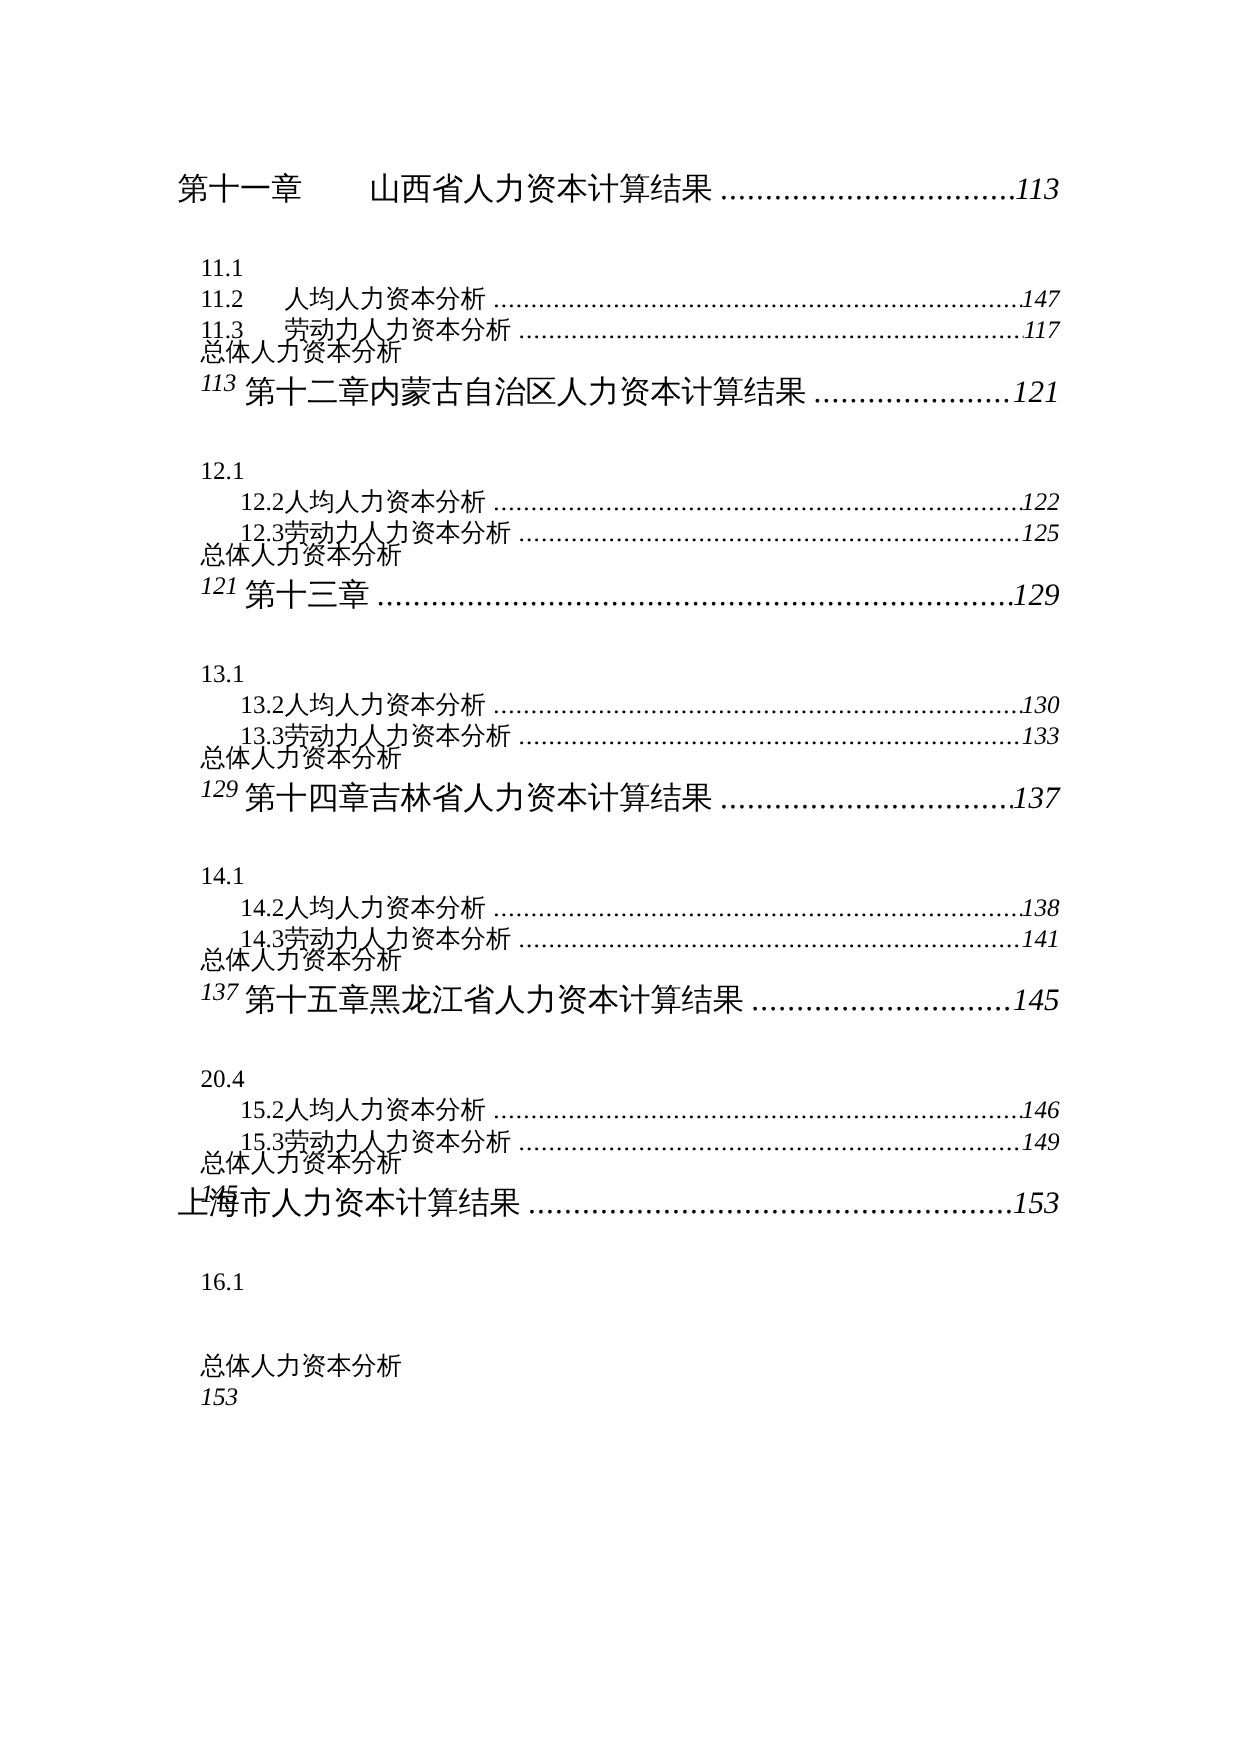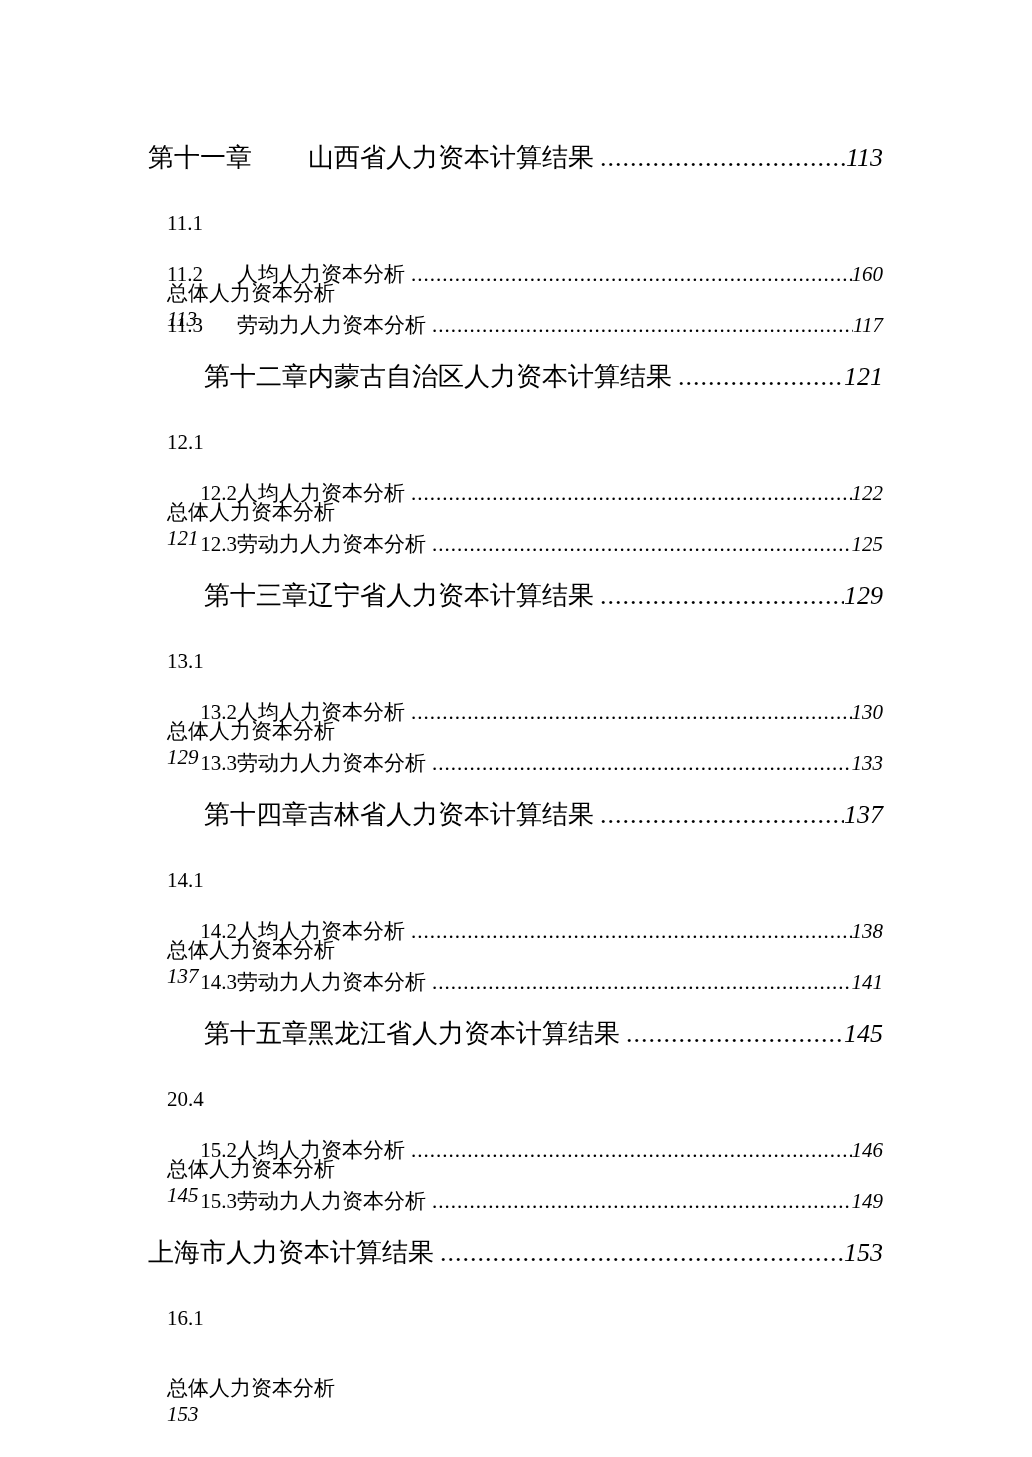--- a/index.html
+++ b/index.html
@@ -30,21 +30,20 @@
   }
   .chapter-row {
     font-size: 26px;
     line-height: 40px;
     height: 40px;
   }
   .section-row {
     font-size: 21px;
     line-height: 26px;
     height: 26px;
-    margin-top: 25px;
     padding-left: 19px;
   }
   .section-row.first {
     margin-top: 32px;
     flex-direction: column;
   }
   .ch-num {
     flex: 0 0 160px;
     white-space: nowrap;
   }
@@ -89,21 +88,21 @@
       <div class="toc-row section-row first">
         <span class="sec-num">11.1</span>
         <span class="entry-title">总体人力资本分析</span>
         <span class="dots"></span>
         <span class="pagenum">113</span>
       </div>
       <div class="toc-row section-row">
         <span class="sec-num">11.2</span>
         <span class="entry-title">人均人力资本分析</span>
         <span class="dots"></span>
-        <span class="pagenum">160</span>
+        <span class="pagenum">147</span>
       </div>
       <div class="toc-row section-row">
         <span class="sec-num">11.3</span>
         <span class="entry-title">劳动力人力资本分析</span>
         <span class="dots"></span>
         <span class="pagenum">117</span>
       </div>
     </div>
 
     <div class="chapter-group">
@@ -129,21 +128,20 @@
         <span class="sec-num">12.3</span>
         <span class="entry-title">劳动力人力资本分析</span>
         <span class="dots"></span>
         <span class="pagenum">125</span>
       </div>
     </div>
 
     <div class="chapter-group">
       <div class="toc-row chapter-row">
         <span class="ch-num">第十三章</span>
-        <span class="entry-title">辽宁省人力资本计算结果</span>
         <span class="dots"></span>
         <span class="pagenum">129</span>
       </div>
       <div class="toc-row section-row first">
         <span class="sec-num">13.1</span>
         <span class="entry-title">总体人力资本分析</span>
         <span class="dots"></span>
         <span class="pagenum">129</span>
       </div>
       <div class="toc-row section-row">

